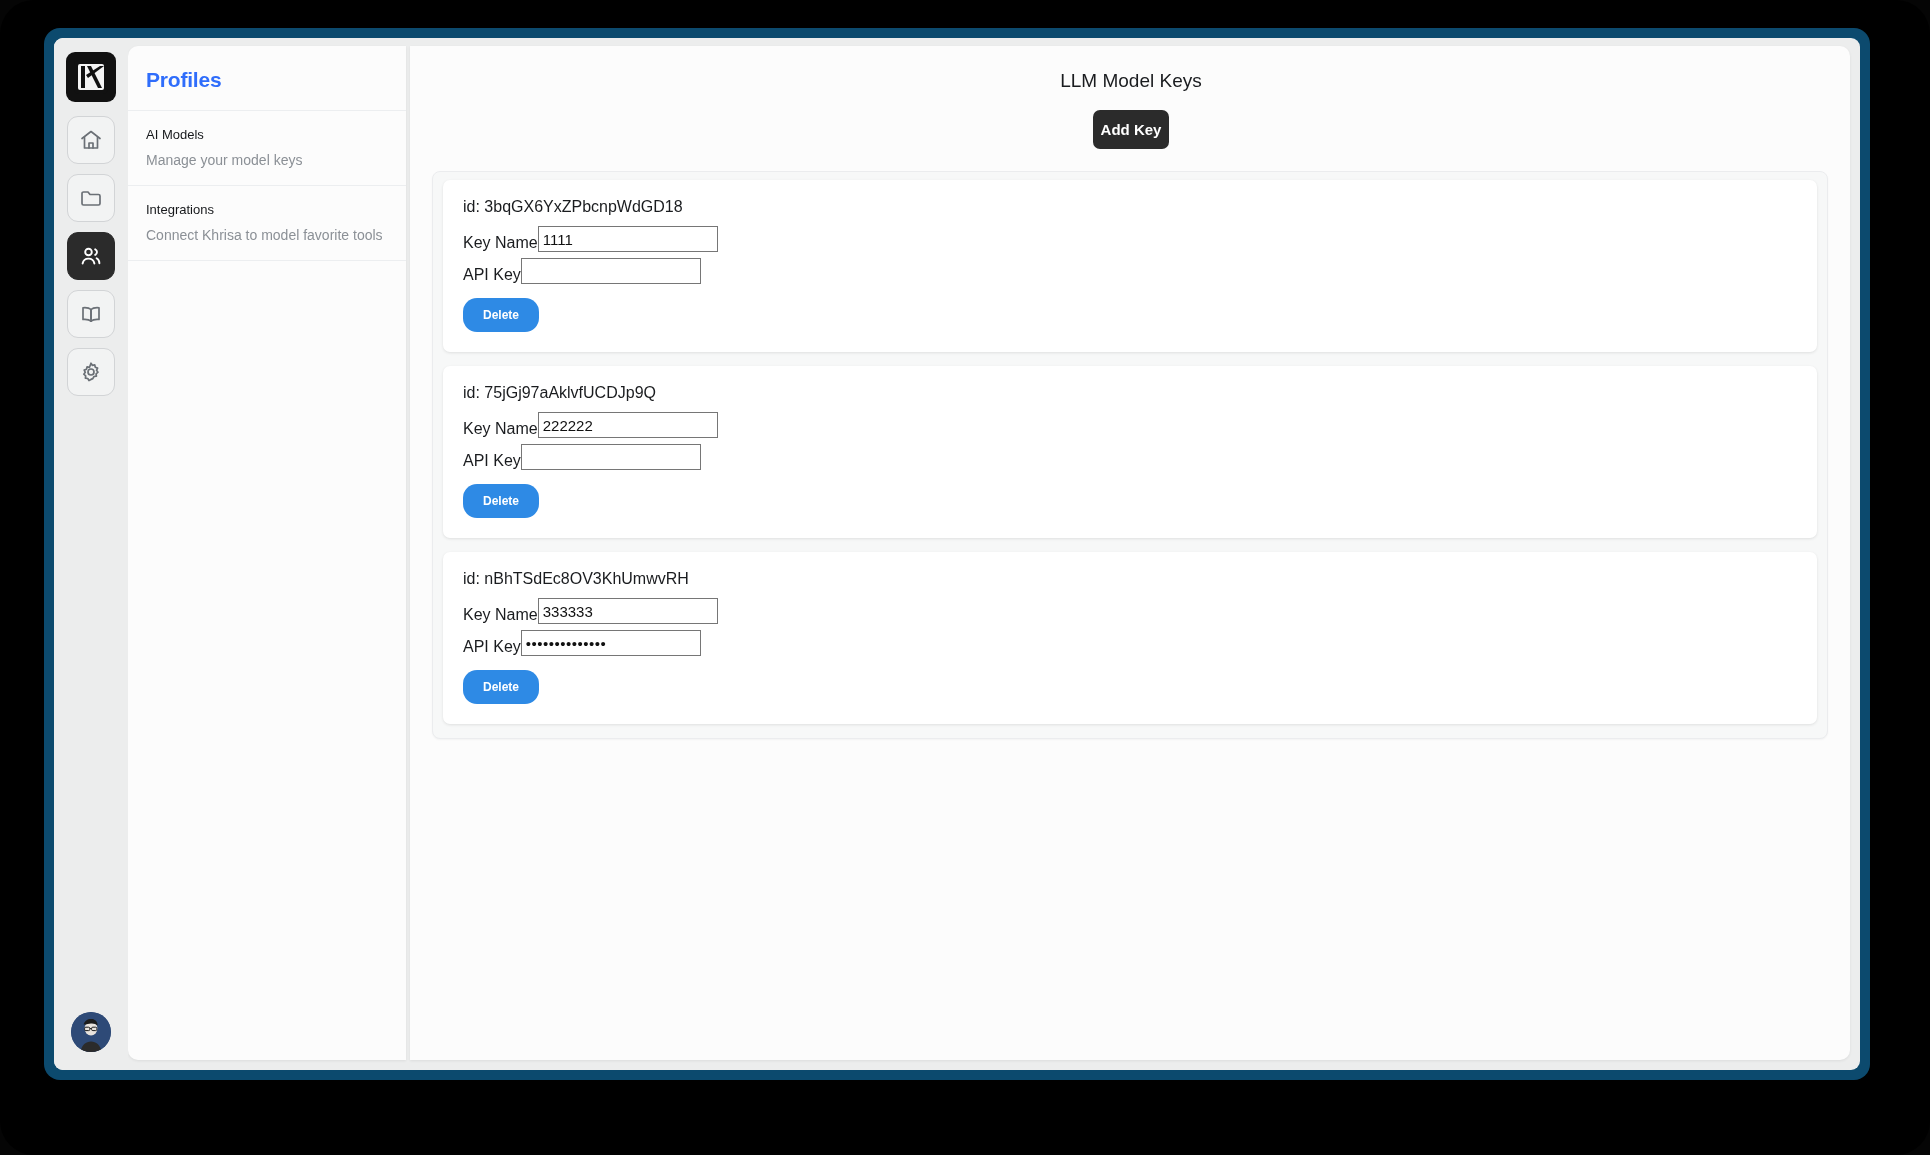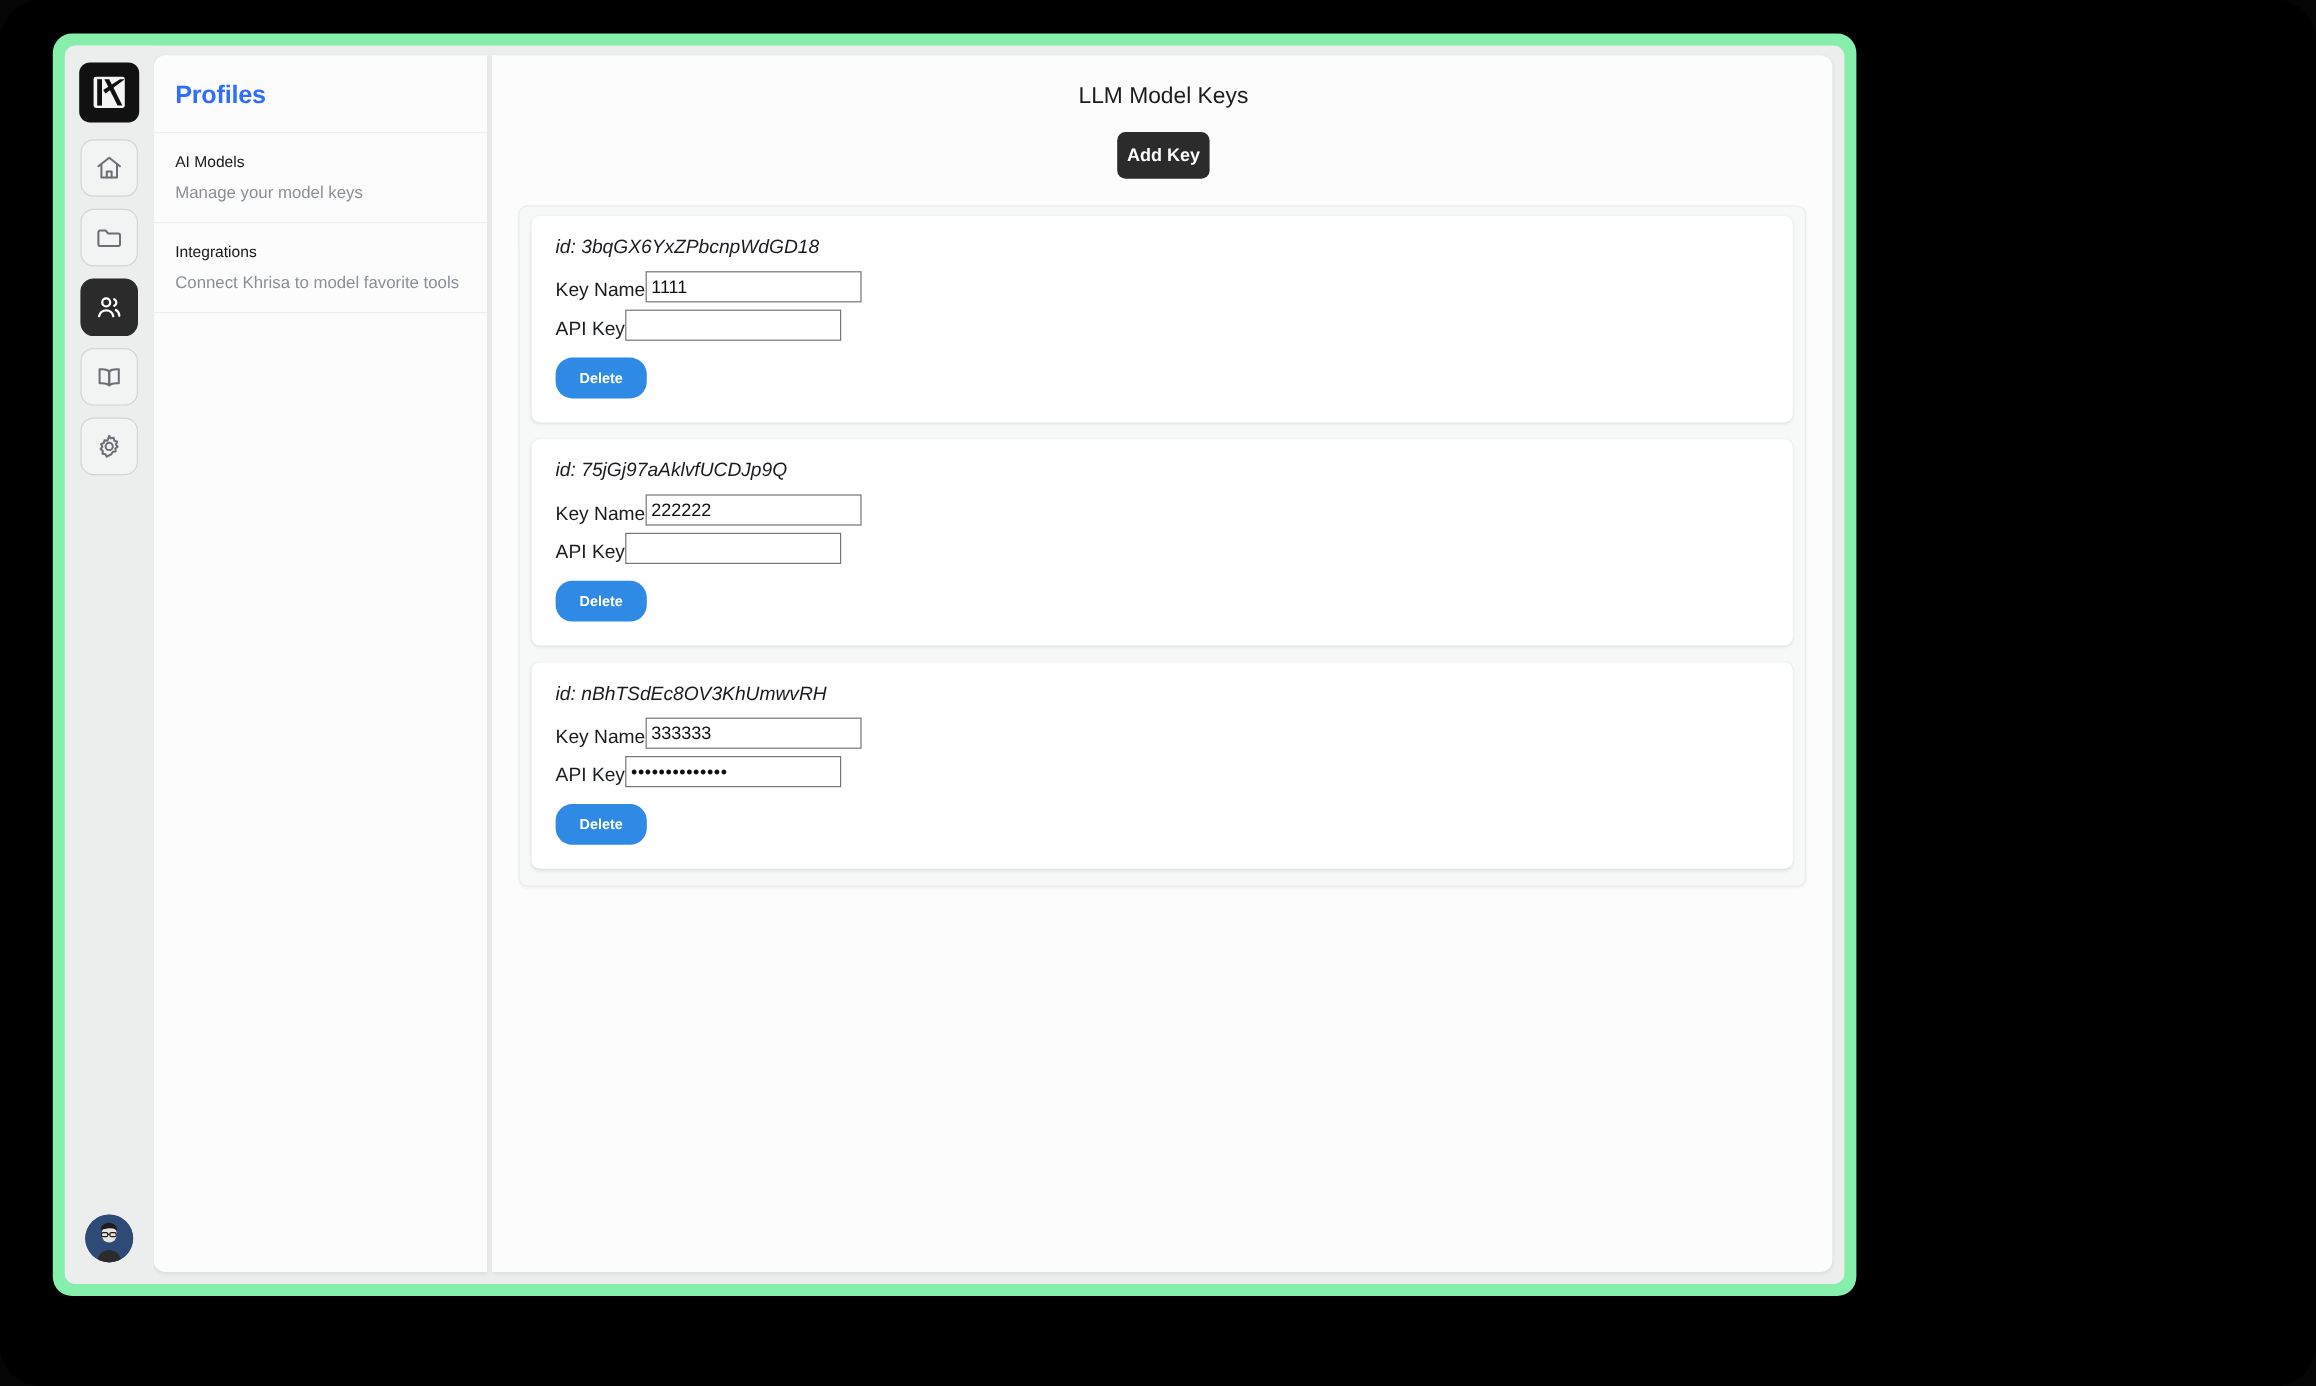--- a/index.html
+++ b/index.html
@@ -17,22 +17,22 @@
     position: absolute;
     inset: 0;
     background: #000000;
     border-radius: 34px;
   }
 
   
   .window-frame {
     position: absolute;
     left: 44px; top: 28px;
-    width: 1503px; height: 1052px;
-    background: #86efac;
+    width: 1826px; height: 1052px;
+    background: #0c4a6e;
     border-radius: 16px;
     padding: 10px;
   }
 
   
   .app-shell {
     position: relative;
     width: 100%; height: 100%;
     background: #eceded;
     border-radius: 9px;
@@ -179,21 +179,20 @@
     box-shadow: 0 1px 3px rgba(0,0,0,0.10);
     padding: 18px 20px 20px 20px;
     margin-bottom: 14px;
   }
   .key-card:last-child { margin-bottom: 0; }
 
   .card-id {
     font-size: 16px;
     color: #1a1c1f;
     margin-bottom: 10px;
-    font-style: italic;
   }
   .field-row {
     display: flex;
     align-items: flex-end;
     margin-bottom: 6px;
   }
   .field-label {
     font-size: 16px;
     color: #1a1c1f;
     white-space: nowrap;

